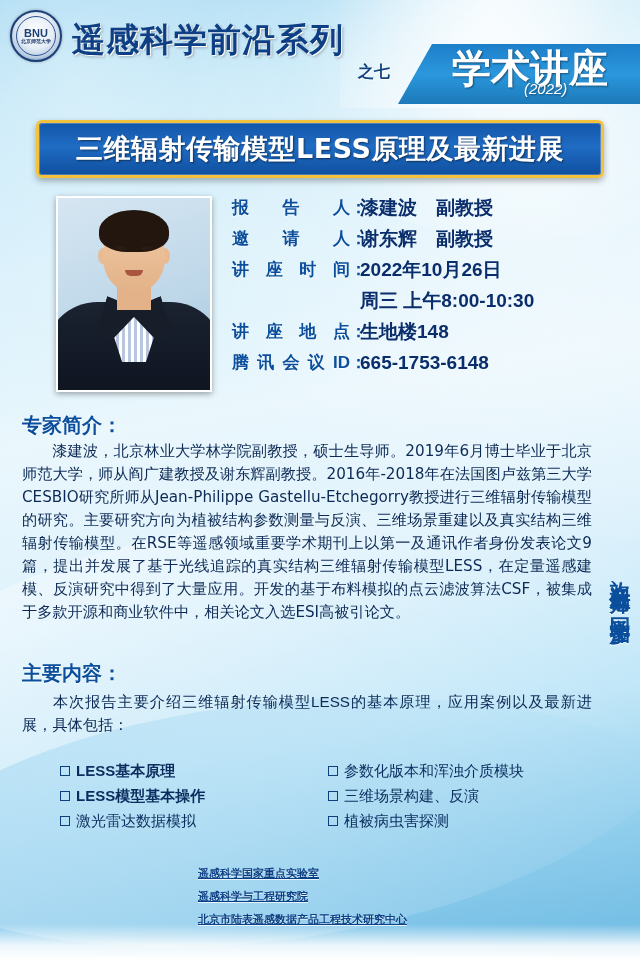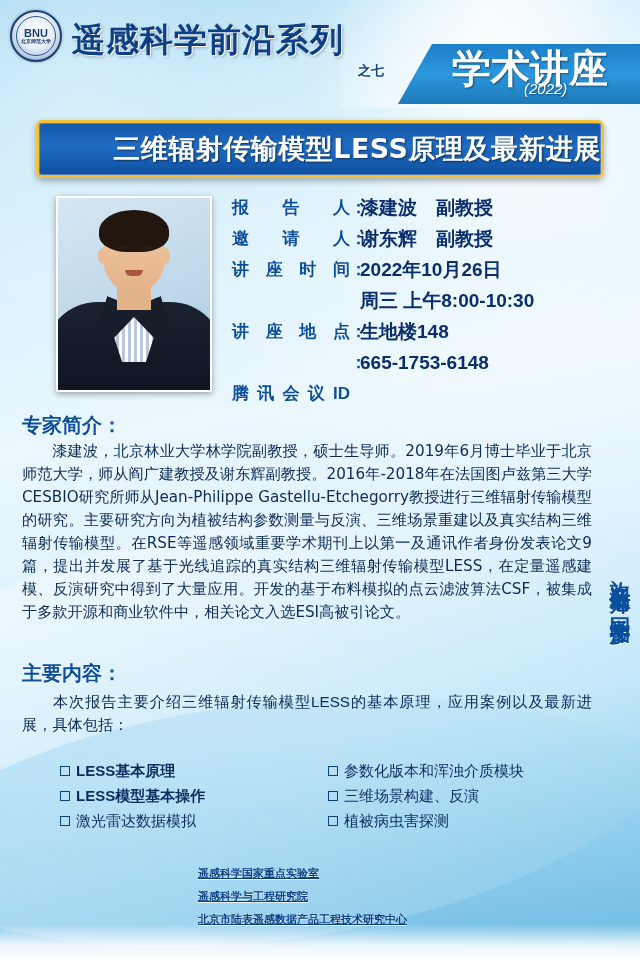--- a/index.html
+++ b/index.html
@@ -36,41 +36,41 @@
   .logo-inner{width:40px;height:40px;border-radius:50%;border:1px solid #2b5590;box-sizing:border-box;
      display:flex;flex-direction:column;align-items:center;justify-content:center;color:#17376b;font-size:5px;line-height:1.1;text-align:center;font-weight:bold;}
   .logo-mark{font-size:11px;color:#1b3f74;line-height:1;}
   .series-title{
     position:absolute;left:72px;top:18px;
     font-size:33px;font-weight:bold;color:#0e3f84;letter-spacing:1px;
     text-shadow:1px 1px 0 #ffffff, 2px 2px 3px rgba(0,0,0,.25);
     font-family:"DejaVu Sans","Liberation Sans",sans-serif;
   }
   .series-no{
-    position:absolute;left:358px;top:62px;font-size:13px;color:#11437f;font-weight:bold;
+    position:absolute;left:358px;top:62px;font-size:16px;color:#11437f;font-weight:bold;
     text-shadow:1px 1px 0 #fff;
   }
   .ribbon{
     position:absolute;left:398px;top:44px;width:242px;height:60px;
     background:linear-gradient(180deg,#1e7fc9 0%,#2b97dd 50%,#1c7ab9 100%);
     clip-path:polygon(34px 0,242px 0,242px 60px,0 60px);
     box-shadow:0 2px 4px rgba(0,0,0,.25);
   }
   .ribbon-text{position:absolute;left:452px;top:42px;font-size:39px;font-weight:bold;color:#ffffff;
      text-shadow:1px 1px 2px rgba(0,0,0,.45);font-family:"DejaVu Sans","Liberation Sans",sans-serif;}
   .ribbon-year{position:absolute;left:524px;top:80px;font-size:15px;font-style:italic;color:#ffffff;
      text-shadow:1px 1px 2px rgba(0,0,0,.4);}
 
   
   .title-plate{
     position:absolute;left:36px;top:120px;width:568px;height:58px;
     background:linear-gradient(180deg,#1356a8 0%,#1f6cc4 45%,#0f4f9e 100%);
     border:3px solid #f3c23a;border-radius:6px;box-sizing:border-box;
     box-shadow:0 3px 6px rgba(0,0,0,.3), inset 0 0 0 1px rgba(255,255,255,.25);
-    display:flex;align-items:center;justify-content:flex-end;
+    display:flex;align-items:center;justify-content:center;
   }
   .title-plate-text{
     font-size:27px;font-weight:bold;color:#ffffff;letter-spacing:.5px;
     text-shadow:1px 1px 2px rgba(0,0,0,.5);
     font-family:"DejaVu Sans","Liberation Sans",sans-serif;
   }
 
   
   .portrait{
     position:absolute;left:56px;top:196px;width:156px;height:196px;
@@ -226,21 +226,21 @@
       <div class="info-colon">：</div>
       <div class="info-value">2022年10月26日</div>
     </div>
     <div class="info-value sub" style="margin-bottom:7px;">周三 上午8:00-10:30</div>
     <div class="info-row">
       <div class="info-label">讲座地点</div>
       <div class="info-colon">：</div>
       <div class="info-value">生地楼148</div>
     </div>
     <div class="info-row">
-      <div class="info-label" style="text-align-last:justify;margin-top:31px;">腾讯会议ID</div>
+      <div class="info-label" style="text-align-last:justify;">腾讯会议ID</div>
       <div class="info-colon">：</div>
       <div class="info-value">665-1753-6148</div>
     </div>
   </div>
 
   <div class="sec-title bio-title">专家简介：</div>
   <div class="bio-text"><span class="indent"></span><span>漆建波，北京林业大学林学院副教授，硕士生导师。2019年6月博士毕业于北京师范大学，师从阎广建教授及谢东辉副教授。2016年-2018年在法国图卢兹第三大学CESBIO研究所师从Jean-Philippe Gastellu-Etchegorry教授进行三维辐射传输模型的研究。主要研究方向为植被结构参数测量与反演、三维场景重建以及真实结构三维辐射传输模型。在RSE等遥感领域重要学术期刊上以第一及通讯作者身份发表论文9篇，提出并发展了基于光线追踪的真实结构三维辐射传输模型LESS，在定量遥感建模、反演研究中得到了大量应用。开发的基于布料模拟的点云滤波算法CSF，被集成于多款开源和商业软件中，相关论文入选ESI高被引论文。</span></div>
 
   <div class="sec-title content-title">主要内容：</div>
   <div class="content-text"><span class="indent"></span><span>本次报告主要介绍三维辐射传输模型LESS的基本原理，应用案例以及最新进展，具体包括：</span></div>

